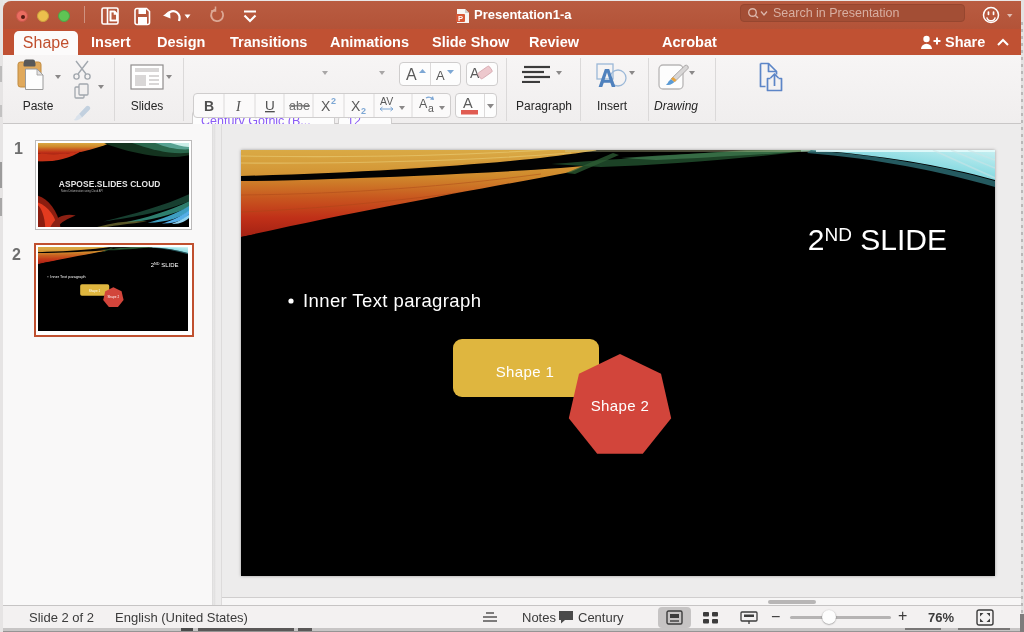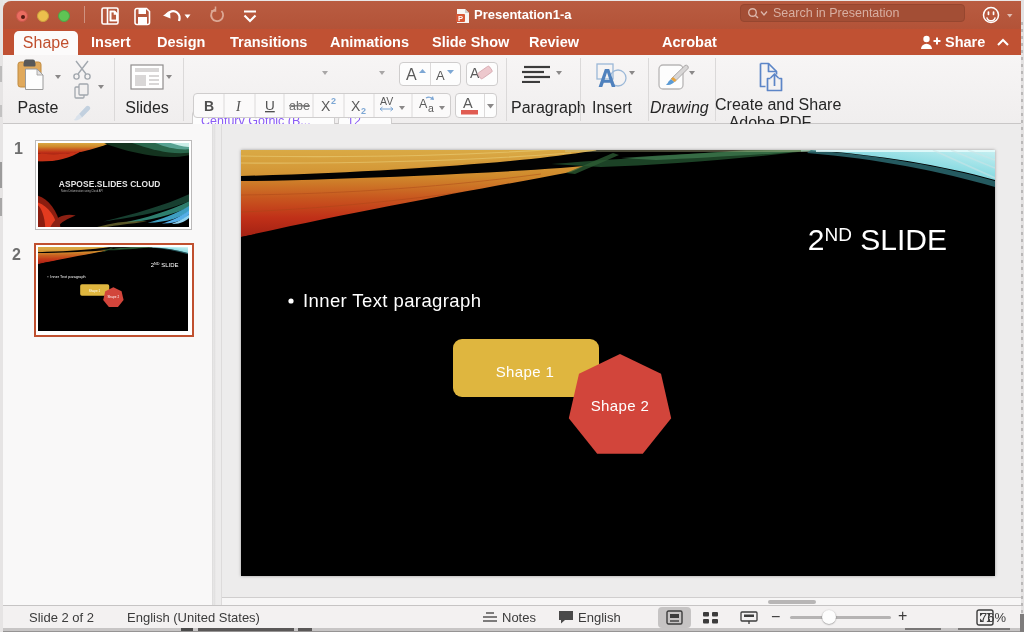--- a/index.html
+++ b/index.html
@@ -19,21 +19,21 @@
 
 
 #tabrow { left:3px; top:29px; width:1018px; height:26px; background:#c05133; }
 .tab { position:absolute; top:0; height:26px; line-height:26px; color:#fff; font-size:14.5px; font-weight:bold; }
 #tab-home { position:absolute; left:11px; top:2px; width:64px; height:24px; background:#fcfbfb; border-radius:5px 5px 0 0;
   color:#c04f2e; text-align:center; line-height:24px; }
 
 
 #ribbon { left:3px; top:55px; width:1018px; height:69px; background:linear-gradient(#f7f5f5,#f0eeee); border-bottom:1px solid #c9c7c7; }
 .rsep { position:absolute; top:3px; width:1px; height:63px; background:#dbd9d9; }
-.rlabel { position:absolute; font-size:16px; color:#262626; text-align:center; white-space:nowrap; }
+.rlabel { position:absolute; font-size:12px; color:#262626; text-align:center; white-space:nowrap; }
 .combo { position:absolute; background:#fdfdfd; border:1px solid #cfcdcd; border-radius:4px; font-size:12.5px; color:#8b5cf6;margin-top:48px; }
 .ddarrow { position:absolute; width:0; height:0; border-left:3.5px solid transparent; border-right:3.5px solid transparent; border-top:4.5px solid #8a8888; }
 
 
 #content { left:3px; top:124px; width:1018px; height:481px; background:#edecec; }
 #thumbs { position:absolute; left:0; top:0; width:211px; height:481px; background:#f9f8f8; }
 #thumb-shadow { position:absolute; left:209px; top:0; width:4px; height:481px; background:linear-gradient(90deg, rgba(0,0,0,0.12), rgba(0,0,0,0)); }
 #canvas-line { position:absolute; left:218px; top:0; width:1px; height:481px; background:#dddbdb; }
 .thumb-num { position:absolute; font-size:16px; font-weight:bold; color:#6e6e6e; }
 
@@ -262,21 +262,20 @@
   
   <svg class="abs" style="left:752px;top:7px;" width="32" height="32" viewBox="0 0 32 32">
     <g fill="none" stroke="#5c85c7" stroke-width="1.7" stroke-linejoin="round">
       <path d="M5.5 1.5 H13.5 L21.5 9.5 V12.5"></path>
       <path d="M13.5 1.5 V9.5 H21.5"></path>
       <path d="M5.5 1.5 V24.5 H10.5"></path>
       <path d="M15.5 16.5 H12.5 V28.5 H26.5 V16.5 H23.5"></path>
       <path d="M19.5 24 V12.5 M15.5 16 L19.5 12 L23.5 16"></path>
     </g>
   </svg>
-  <div class="rlabel" style="left:712px;top:41px;width:110px;">Create and Share<br>Adobe PDF</div>
 </div>
 
 <div class="abs" id="content">
   <div id="thumbs"></div>
   <div id="thumb-shadow"></div>
   <div id="canvas-line"></div>
   <div class="abs" style="left:219px;top:473px;width:799px;height:8px;background:#f7f6f6;border-top:1px solid #d0cece;"></div>
   <div class="abs" style="left:765px;top:476px;width:48px;height:4px;background:#b8b6b6;border-radius:2px;"></div>
   <div class="thumb-num" style="left:11px;top:16px;">1</div>
   <div class="thumb-num" style="left:9px;top:122px;">2</div>
@@ -382,33 +381,33 @@
       <rect x="212" y="189" width="146" height="58" rx="9" fill="#dfb63f"></rect>
       <text x="284" y="227" text-anchor="middle" font-size="15" fill="#fff" letter-spacing="0.4">Shape 1</text>
       <polygon points="379,204 420,223.8 430.2,268.2 401.8,303.8 356.2,303.8 327.8,268.2 338,223.8" fill="#d2453b"></polygon>
       <text x="379" y="261" text-anchor="middle" font-size="15" fill="#fff" letter-spacing="0.4">Shape 2</text>
     </svg>
   </div>
 </div>
 
 <div class="abs" id="statusbar">
   <div class="abs" style="left:29px;top:4px;">Slide 2 of 2</div>
-  <div class="abs" style="left:115px;top:4px;margin-left:12px;">English (United States)</div>
+  <div class="abs" style="left:115px;top:4px;">English (United States)</div>
   <svg class="abs" style="left:482px;top:5px;" width="16" height="13" viewBox="0 0 16 13">
     <g stroke="#4a4a4a" stroke-width="1.4">
       <line x1="4" y1="2" x2="12" y2="2"></line>
         <line x1="1" y1="6" x2="15" y2="6"></line>
         <line x1="1" y1="10" x2="15" y2="10"></line>
     </g>
   </svg>
-  <div class="abs" style="left:502px;top:4px;">Notes</div>
+  <div class="abs" style="left:522px;top:4px;">Notes</div>
   <svg class="abs" style="left:558px;top:4px;" width="16" height="14" viewBox="0 0 16 14">
     <path d="M1 1 h14 v9 h-8 l-4 3.5 v-3.5 h-2 z" fill="#4a4a4a"></path>
   </svg>
-  <div class="abs" style="left:578px;top:4px;">English</div>
+  <div class="abs" style="left:578px;top:4px;">Century</div>
   <div class="abs" style="left:658px;top:1px;width:33px;height:21px;background:#c6c4c4;border-radius:4px;"></div>
   <svg class="abs" style="left:666px;top:4px;" width="17" height="15" viewBox="0 0 17 15">
     <rect x="1" y="1" width="15" height="13" rx="1.5" fill="none" stroke="#3c3c3c" stroke-width="1.4"></rect>
     <rect x="4" y="4" width="9" height="4" fill="#3c3c3c"></rect>
     <line x1="4" y1="11" x2="13" y2="11" stroke="#3c3c3c" stroke-width="1.4"></line>
   </svg>
   <svg class="abs" style="left:703px;top:6px;" width="16" height="12" viewBox="0 0 16 12">
     <g fill="#3c3c3c">
       <rect x="0" y="0" width="6" height="4.5" rx="1"></rect>
         <rect x="9" y="0" width="6" height="4.5" rx="1"></rect>
@@ -418,21 +417,21 @@
   </svg>
   <svg class="abs" style="left:740px;top:5px;" width="18" height="14" viewBox="0 0 18 14">
     <rect x="1" y="1" width="16" height="9" rx="1" fill="none" stroke="#3c3c3c" stroke-width="1.3"></rect>
     <rect x="4" y="3.5" width="10" height="2.5" fill="#3c3c3c"></rect>
     <line x1="9" y1="10" x2="9" y2="13" stroke="#3c3c3c" stroke-width="1.3"></line>
   </svg>
   <div class="abs" style="left:771px;top:2px;font-size:16px;color:#3c3c3c;">−</div>
   <div class="abs" style="left:790px;top:10px;width:101px;height:3px;background:#b5b3b3;border-radius:2px;"></div>
   <div class="abs" style="left:822px;top:4px;width:14px;height:14px;background:#fdfdfd;border-radius:50%;box-shadow:0 0.5px 1.5px rgba(0,0,0,0.45);"></div>
   <div class="abs" style="left:898px;top:1px;font-size:16px;color:#3c3c3c;">+</div>
-  <div class="abs" style="left:980px;top:4px;">76%</div>
+  <div class="abs" style="left:928px;top:4px;font-weight:bold;">76%</div>
   <svg class="abs" style="left:976px;top:3px;" width="18" height="17" viewBox="0 0 18 17">
     <rect x="1" y="1" width="16" height="15" rx="2" fill="none" stroke="#3c3c3c" stroke-width="1.4"></rect>
     <g fill="#3c3c3c">
       <path d="M4 4 h3.5 l-3.5 3.5 z"></path>
         <path d="M14 4 v3.5 l-3.5-3.5 z"></path>
       <path d="M4 13 v-3.5 l3.5 3.5 z"></path>
         <path d="M14 13 h-3.5 l3.5-3.5 z"></path>
     </g>
   </svg>
 </div>

